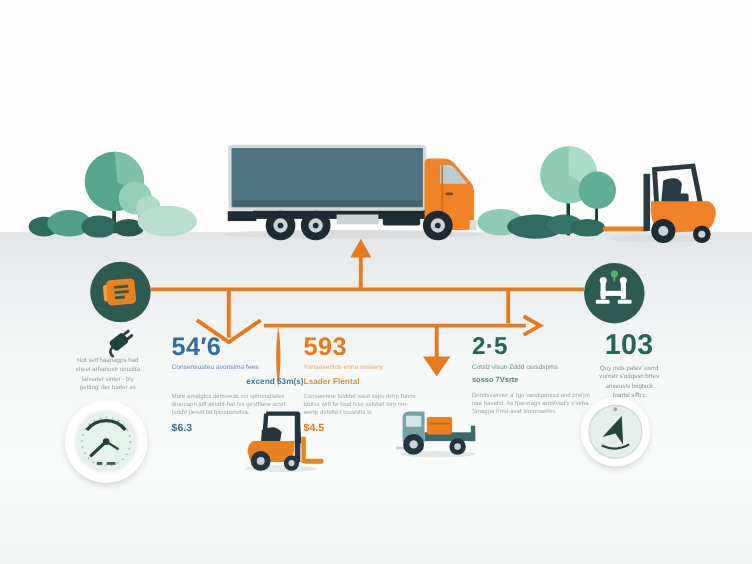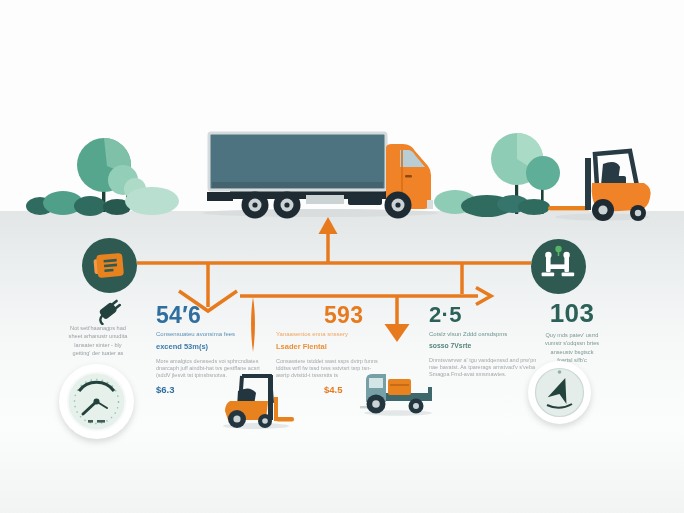--- a/index.html
+++ b/index.html
@@ -8,25 +8,25 @@
   .abs{position:absolute;}
   .ground{left:0;top:211px;width:684px;height:302px;
           background:linear-gradient(180deg,#e2e6e7 0%,#eaedee 14%,#f7f9f9 45%,#fbfcfc 72%,#f2f4f4 100%);}
   .node{width:55px;height:55px;border-radius:50%;background:#2e5a52;display:flex;align-items:center;justify-content:center;}
   .node-left{left:82px;top:238px;}
   .node-right{left:531px;top:239px;}
   .icon-wrap{display:flex;align-items:center;justify-content:center;}
   .circle-icon{border-radius:50%;background:#ffffff;box-shadow:0 3px 6px rgba(90,100,100,.22);}
   .num{font-weight:700;line-height:1;letter-spacing:.3px;}
   .num-blue{color:#2f6e9e;}
-  .num-orange{color:#e87a1e;margin-left:48px;}
+  .num-orange{color:#e87a1e;}
   .num-teal{color:#2c6159;}
   .cap{line-height:1.25;}
   .cap-blue1{font-size:6px;color:#5d8fb4;}
-  .cap-blue2{font-size:7.5px;font-weight:700;color:#3d7ba8;}
+  .cap-blue2{font-size:7.5px;font-weight:700;color:#3d7ba8;text-align:right;}
   .cap-or1{font-size:6px;color:#f0a45e;}
   .cap-or2{font-size:7.5px;font-weight:700;color:#ee8e35;}
   .cap-teal1{font-size:6px;color:#6e948e;}
   .cap-teal2{font-size:6.8px;font-weight:700;color:#56837c;}
   .para{font-size:5.5px;line-height:7px;color:#a2a7aa;}
   .para div{white-space:nowrap;}
   .val{font-size:9.5px;font-weight:700;}
   .tinylines{font-size:5.6px;line-height:8.4px;color:#989ea1;text-align:center;}
   svg{display:block;}
 </style>

